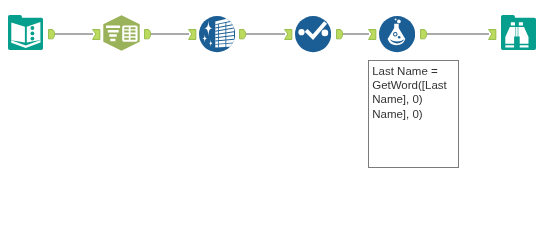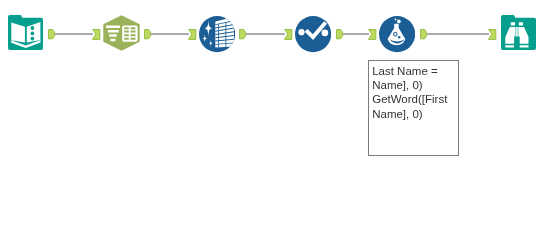--- a/index.html
+++ b/index.html
@@ -172,21 +172,21 @@
         <rect x="17.8" y="7.2" width="4.2" height="3.4" rx="0.4"></rect>
         <path d="M8.8,11.9 h5.7 v9.5 h-1.4 v7.3 h-8.8 v-6.7 Z"></path>
         <path d="M23.0,11.9 h-5.7 v9.5 h1.4 v7.3 h8.8 v-6.7 Z"></path>
         <rect x="15.1" y="11.9" width="1.6" height="9.5" rx="0.2"></rect>
         <rect x="4.3" y="30.2" width="8.8" height="2.3" rx="0.3"></rect>
         <rect x="18.7" y="30.2" width="8.8" height="2.3" rx="0.3"></rect>
       </g>
     </svg>
   </div>
 
-  <div class="annot" style="left:368px;top:60px;width:90.5px;height:96px;">
+  <div class="annot" style="left:368px;top:60px;width:90.5px;height:108px;">
     <div style="padding:2.5px 3px 0 3.2px;">
       <div class="ln">Last Name =</div>
+      <div class="ln">GetWord([Last</div>
       <div class="ln">Name], 0)</div>
-      <div class="ln">GetWord([First</div>
       <div class="ln">Name], 0)</div>
     </div>
   </div>
 </div>
 
 </body></html>

